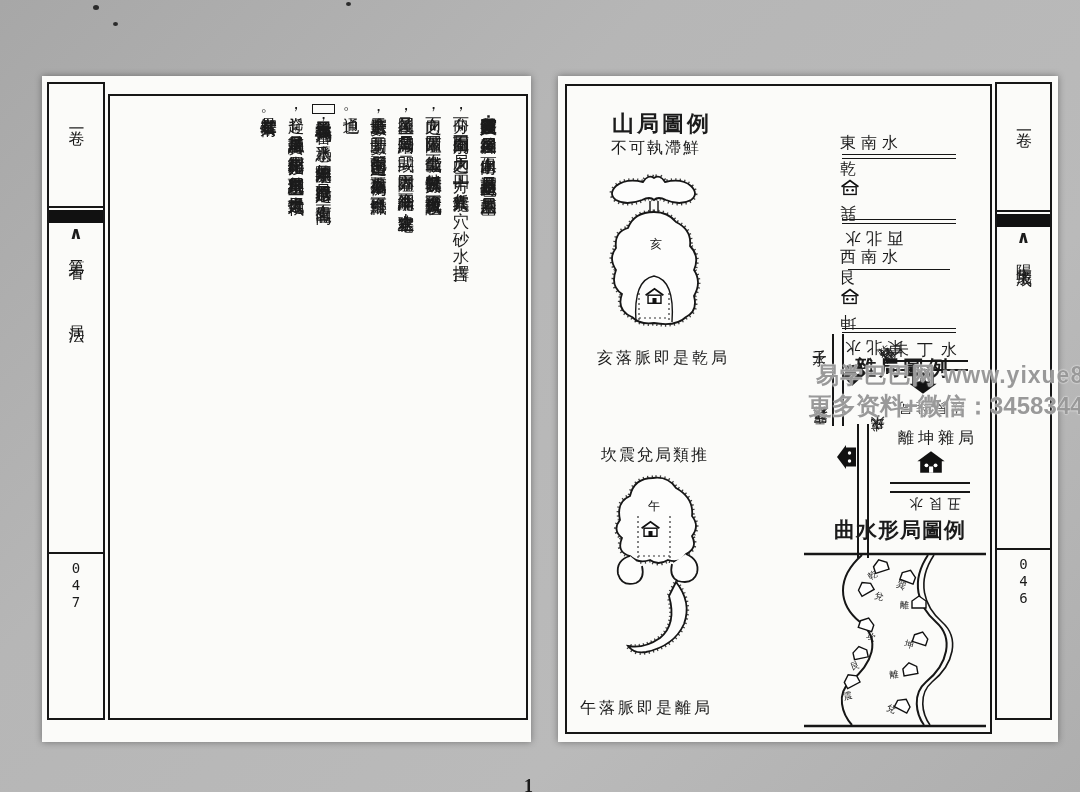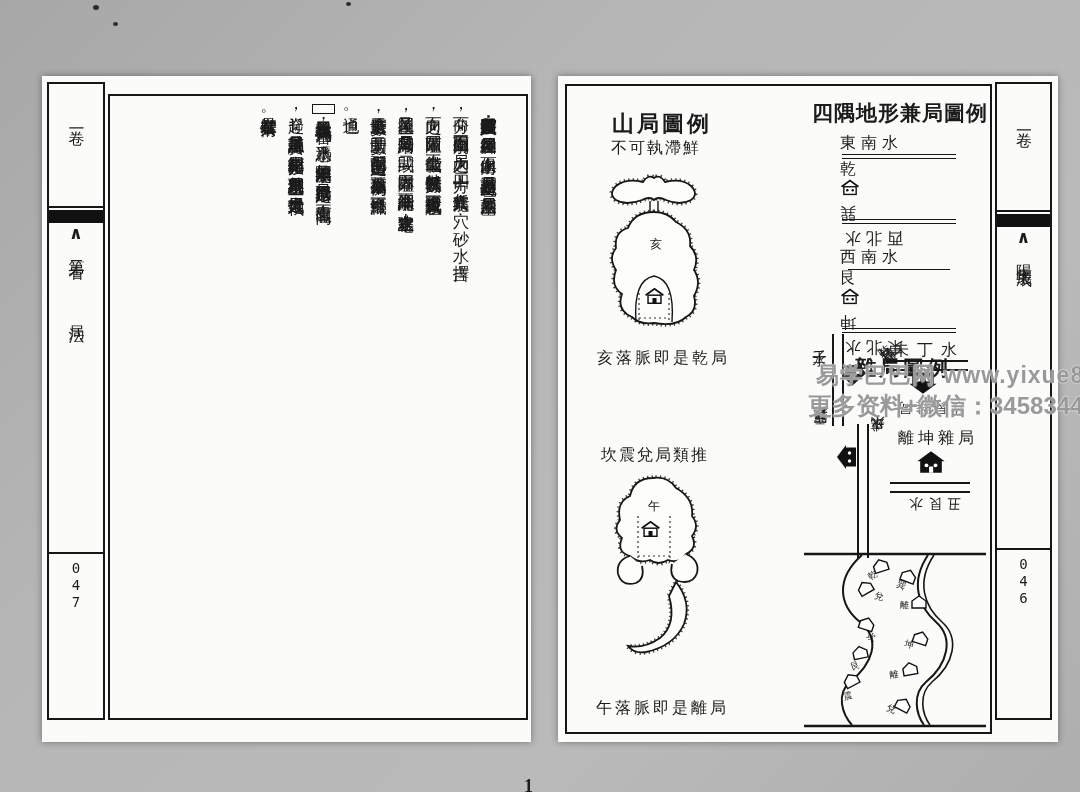--- a/index.html
+++ b/index.html
@@ -126,23 +126,22 @@
     <path class="fz" d="M70,110 Q86,130 78,152 Q68,174 40,180 Q28,182 22,174 Q38,177 54,166 Q71,152 63,124 Z"></path>
     <path class="dot" d="M32,44 L32,86 M64,44 L64,86 M32,84 L64,84"></path>
     <text x="42" y="38" font-size="12">午</text>
   </svg>
 
   <svg class="abs" style="left:640px;top:520px;" width="21" height="18" viewBox="0 0 26 22">
     <path d="M2,10 L13,2 L24,10" fill="#fff" stroke="#111" stroke-width="2.2"></path>
     <rect x="5" y="10" width="16" height="10" fill="#fff" stroke="#111" stroke-width="1.8"></rect>
     <rect x="10.5" y="13.5" width="5" height="6.5" fill="#111"></rect>
   </svg>
-  <span class="cap" style="left:596px;top:698px;font-size:16px;letter-spacing:3px;">午落脈即是離局</span>
-
-  <span class="title" style="left:812px;top:99px;font-size:21px;letter-spacing:1px;">四隅地形兼局圖例</span>
+  <span class="cap" style="left:580px;top:698px;font-size:16px;letter-spacing:3px;">午落脈即是離局</span>
+
 
   <div class="quad" style="left:840px;top:136px;">
     <div class="dirs">東南水</div>
     <div class="qdbl">
         <div></div>
         <div></div>
       </div>
     <div>乾</div>
     <svg width="20" height="17" viewBox="0 0 26 22">
       <path d="M2,10 L13,2 L24,10" fill="#fff" stroke="#111" stroke-width="2.2"></path>
@@ -212,20 +211,21 @@
   <svg class="abs" style="left:916px;top:450px;" width="30" height="25" viewBox="0 0 26 22">
     <path d="M1,10 L13,1 L25,10 Z" fill="#111"></path>
       <rect x="3.5" y="9" width="19" height="11" fill="#111"></rect>
     <circle cx="9" cy="13.5" r="1.7" fill="#fff"></circle>
       <circle cx="17" cy="13.5" r="1.7" fill="#fff"></circle>
     <rect x="11.3" y="14.5" width="3.6" height="5.5" fill="#fff"></rect>
   </svg>
   <div class="hline2" style="left:890px;top:482px;width:80px;"></div>
   <span class="smalllab flip" style="left:904px;top:494px;font-size:14px;letter-spacing:5px;">丑艮水</span>
 
+  <span class="title" style="left:834px;top:516px;font-size:21px;letter-spacing:1px;">曲水形局圖例</span>
 
   <svg class="abs" style="left:800px;top:546px;" width="190" height="186" viewBox="0 0 190 186">
     <path d="M4,8 H186" stroke="#161616" stroke-width="2.6" fill="none"></path>
     <path d="M4,180 H186" stroke="#161616" stroke-width="2.6" fill="none"></path>
     <path d="M62,9 C36,32 38,58 60,76 C82,94 72,118 50,136 C36,148 42,168 52,179" class="thin" style="stroke-width:2;"></path>
     <path d="M128,9 C110,36 118,60 136,76 C154,92 148,118 126,136 C112,148 116,168 124,179" class="thin" style="stroke-width:2;"></path>
     <path d="M134,9 C116,36 124,60 142,76 C160,92 154,118 132,136 C118,148 122,168 130,179" class="thin" style="stroke-width:1.6;"></path>
 
     <g transform="translate(72,16) rotate(-18)">
         <path d="M0,5 L7,0 L14,5 V12 H0 Z" fill="#fff" stroke="#111" stroke-width="1.4"></path>

